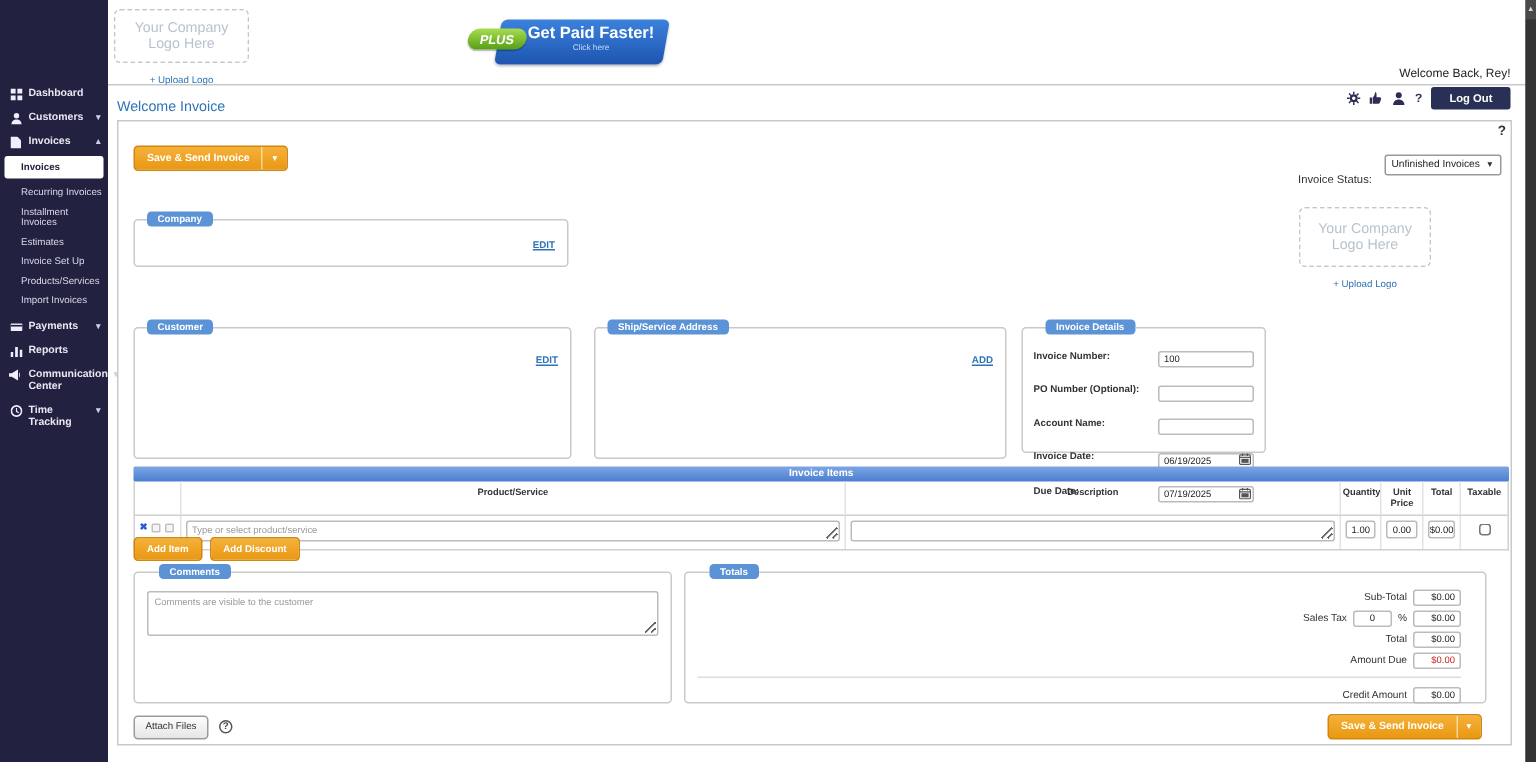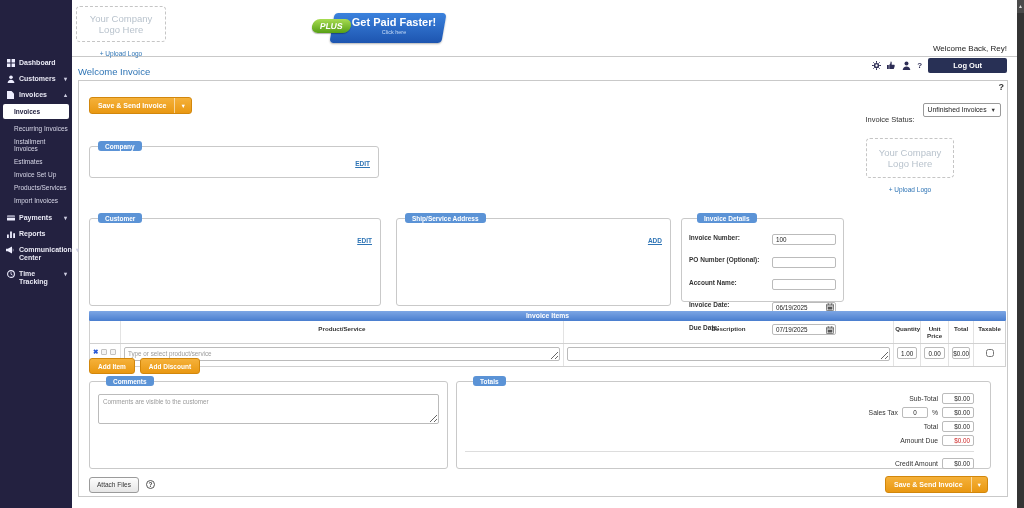--- a/index.html
+++ b/index.html
@@ -56,21 +56,21 @@
   .promo-text { position:absolute; left:32px; top:3px; right:0; text-align:center; z-index:2; color:#fff; }
   .promo-title { font-size:11px; font-weight:bold; }
   .promo-sub { font-size:5.5px; color:#c6dcf8; margin-top:1px; }
   .user-area { position:absolute; right:10px; top:8px; text-align:right;margin-top:36px; }
   .welcome { font-size:8px; color:#222; }
   .user-actions { display:flex; align-items:center; justify-content:flex-end; gap:6px; margin-top:5px; }
   .hicon { width:9px; height:9px; display:inline-flex; cursor:pointer; }
   .help-glyph { font-size:8px; font-weight:bold; color:#2d2d55; cursor:pointer; }
   .logout-btn {
     background:#283055; color:#fff; font-size:7.5px; font-weight:bold;
-    padding:3px 25px; border:none; border-radius:2px; cursor:pointer;
+    padding:3px 12px; border:none; border-radius:2px; cursor:pointer;
   }
   
   .content { position:absolute; top:57px; left:0; right:0; bottom:0; }
   .page-title { position:absolute; left:6px; top:9px; font-size:9.5px; color:#2e74b5; }
   .panel { position:absolute; left:6px; top:23px; width:930px; height:417px; border:1px solid #c9c9c9; background:#fff; }
   .panel-help { position:absolute; right:3px; top:1px; font-size:9px; font-weight:bold; color:#333; cursor:pointer; }
   
   .btn-split {
     display:inline-flex; align-items:stretch; background:linear-gradient(#f5b13a,#e99812);
     border:1px solid #d2870c; border-radius:3px; overflow:hidden; cursor:pointer;

